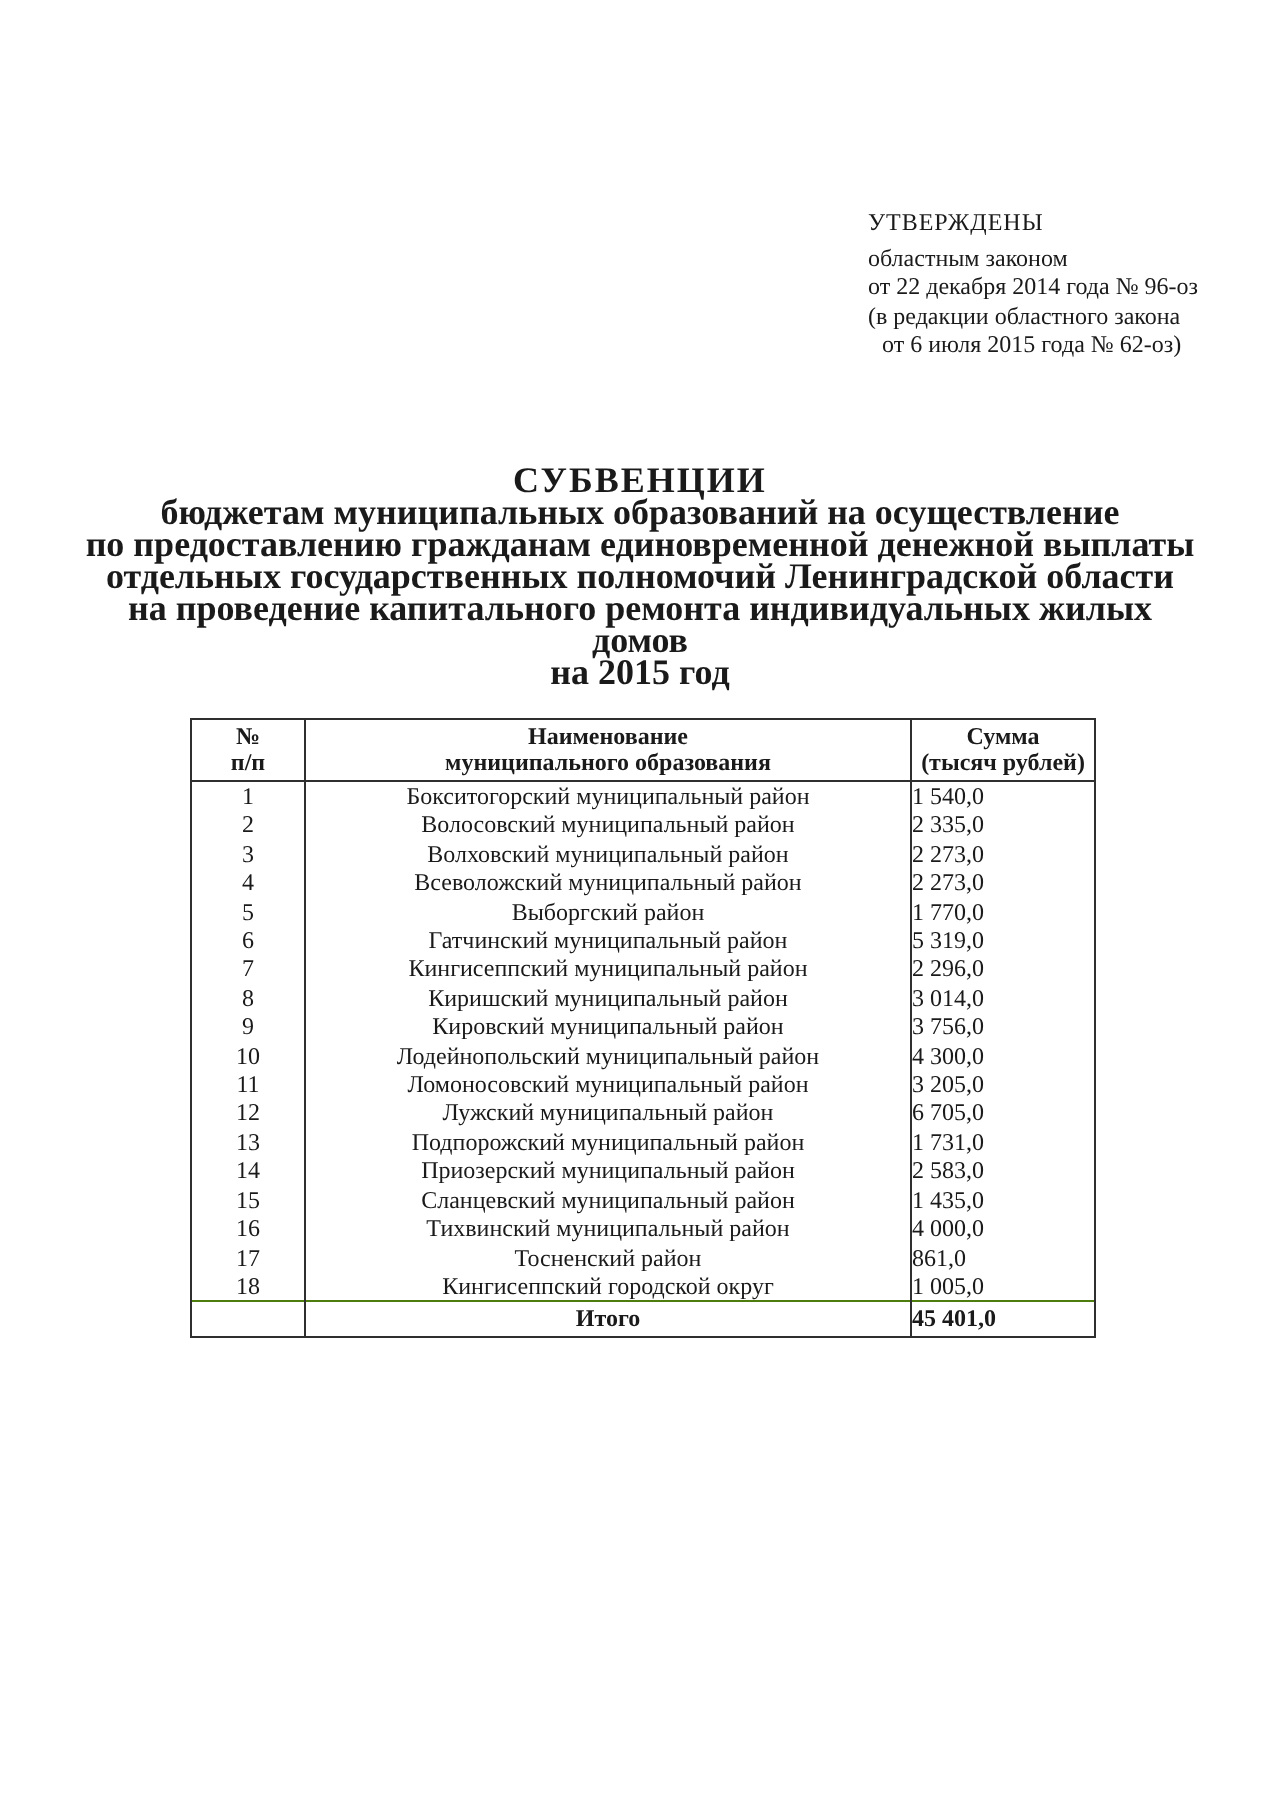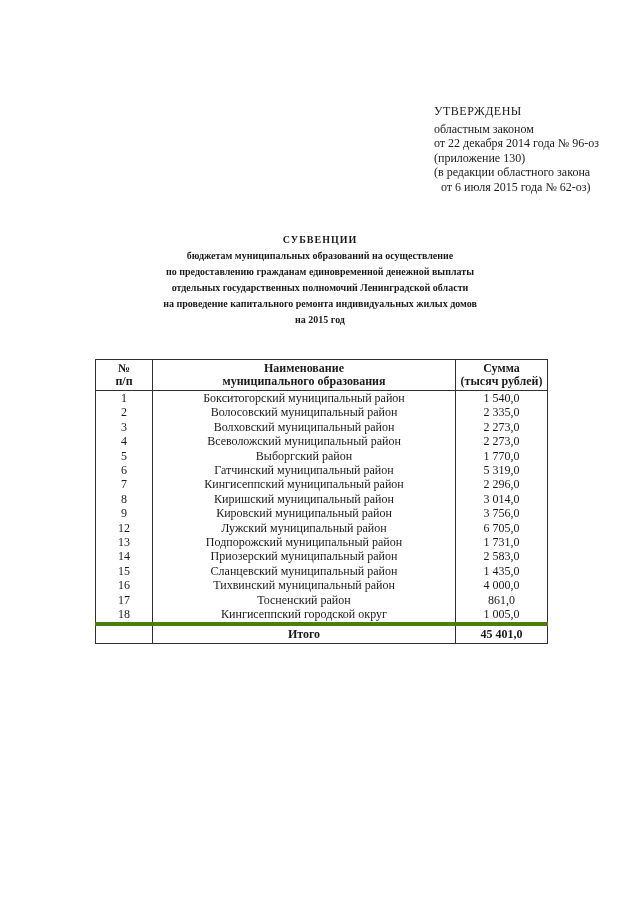--- a/index.html
+++ b/index.html
@@ -34,21 +34,21 @@
     padding-left: 7px;
   }
   
   .title-block {
     position: absolute;
     left: 40px;
     top: 232px;
     width: 560px;
     text-align: center;
     font-weight: bold;
-    font-size: 10px;
+    font-size: 18px;
     line-height: 16px;
   }
   .title-line.main {
     letter-spacing: 1px;
   }
   
   table.subventions {
     position: absolute;
     left: 95px;
     top: 359px;
@@ -76,39 +76,38 @@
     line-height: 13px;
     height: 30px;
   }
   tbody td {
     height: 14.4px;
     line-height: 14.4px;
     vertical-align: middle;
   }
   td.cell-num { text-align: center; }
   td.cell-name { text-align: center; padding-left: 10px; }
-  td.cell-sum { text-align: center; }
+  td.cell-sum { text-align: left; }
   tfoot td {
-    border-top: 4px solid #4d7c0f;
+    border-top: 1px solid #4d7c0f;
     font-weight: bold;
     height: 17px;
     line-height: 17px;
     vertical-align: middle;
   }
 </style>
 </head>
 <body>
 
 <div class="page">
 
   <div class="approval">
     <div class="approval-line first">УТВЕРЖДЕНЫ</div>
     <div class="approval-line">областным законом</div>
     <div class="approval-line">от 22 декабря 2014 года № 96-оз</div>
-    <div class="approval-line">(приложение 130)</div>
     <div class="approval-line">(в редакции областного закона</div>
     <div class="approval-line indented">от 6 июля 2015 года № 62-оз)</div>
   </div>
 
   <div class="title-block">
     <div class="title-line main">СУБВЕНЦИИ</div>
     <div class="title-line">бюджетам муниципальных образований на осуществление</div>
     <div class="title-line">по предоставлению гражданам единовременной денежной выплаты</div>
     <div class="title-line">отдельных государственных полномочий Ленинградской области</div>
     <div class="title-line">на проведение капитального ремонта индивидуальных жилых домов</div>
@@ -171,20 +170,30 @@
       <td class="cell-num">8</td>
       <td class="cell-name">Киришский муниципальный район</td>
       <td class="cell-sum">3 014,0</td>
     </tr>
         <tr>
       <td class="cell-num">9</td>
       <td class="cell-name">Кировский муниципальный район</td>
       <td class="cell-sum">3 756,0</td>
     </tr>
         <tr>
+      <td class="cell-num">10</td>
+      <td class="cell-name">Лодейнопольский муниципальный район</td>
+      <td class="cell-sum">4 300,0</td>
+    </tr>
+        <tr>
+      <td class="cell-num">11</td>
+      <td class="cell-name">Ломоносовский муниципальный район</td>
+      <td class="cell-sum">3 205,0</td>
+    </tr>
+        <tr>
       <td class="cell-num">12</td>
       <td class="cell-name">Лужский муниципальный район</td>
       <td class="cell-sum">6 705,0</td>
     </tr>
         <tr>
       <td class="cell-num">13</td>
       <td class="cell-name">Подпорожский муниципальный район</td>
       <td class="cell-sum">1 731,0</td>
     </tr>
         <tr>

